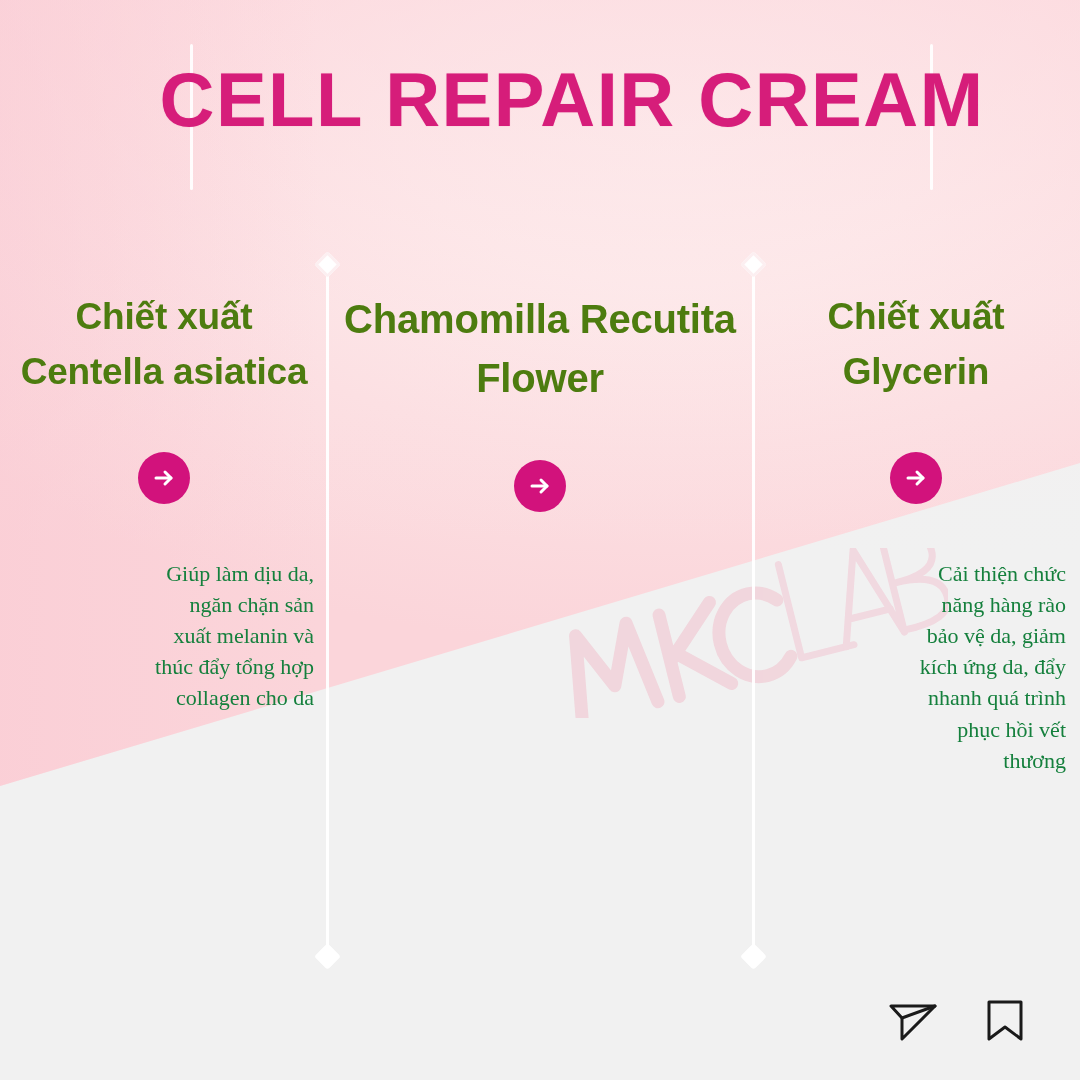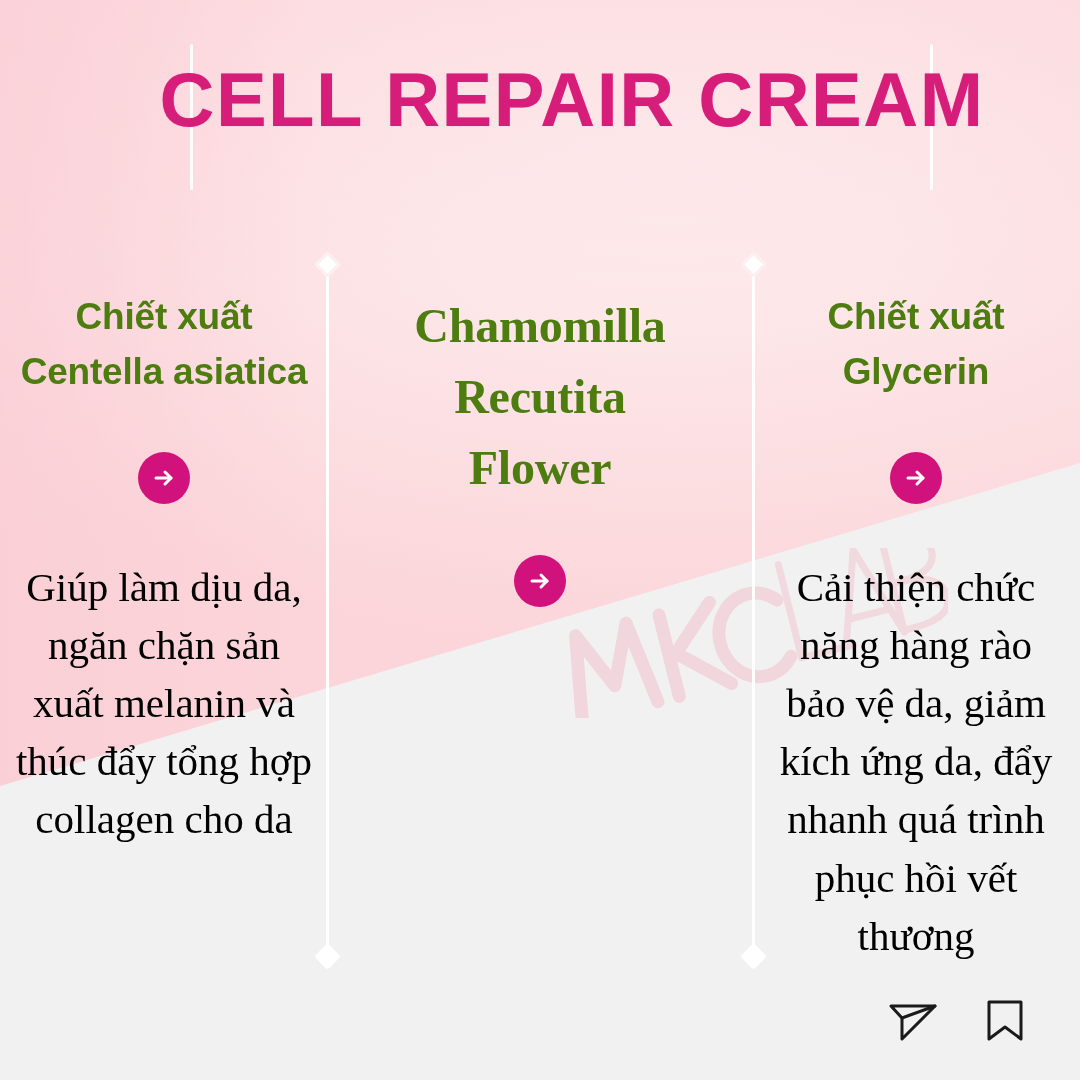--- a/index.html
+++ b/index.html
@@ -129,45 +129,46 @@
 
   .col-head {
     font-family: "Liberation Sans", sans-serif;
     font-weight: 700;
     font-size: 37px;
     line-height: 1.48;
     color: #4d7c0f;
     letter-spacing: -0.2px;
     white-space: pre-line;
   }
-  .col2 .col-head { font-size: 48px; font-family: Liberation Serif, serif; }
+  .col2 .col-head { font-size: 40px; }
 
   .arrow-wrap {
     margin-top: 52px;
     display: flex;
     justify-content: center;
   }
   .arrow-btn {
     width: 52px;
     height: 52px;
     border-radius: 50%;
     background: #d2127c;
     display: flex;
     align-items: center;
     justify-content: center;
   }
   .arrow-btn svg { display: block; }
 
   .col-body {
     margin-top: 52px;
     font-family: "Liberation Serif", serif;
-    font-size: 41px;
+    font-size: 22px;
     line-height: 1.42;
-    color: #000000;
+    color: #15803d;
     white-space: pre-line;
+    text-align: right;
   }
   .col1 .col-body { margin-top: 54px; }
   .col2 .col-body { margin-top: 54px; }
   .col3 .col-body { margin-top: 54px; }
 
   
   .bottom-icons {
     position: absolute;
     right: 48px;
     bottom: 34px;

